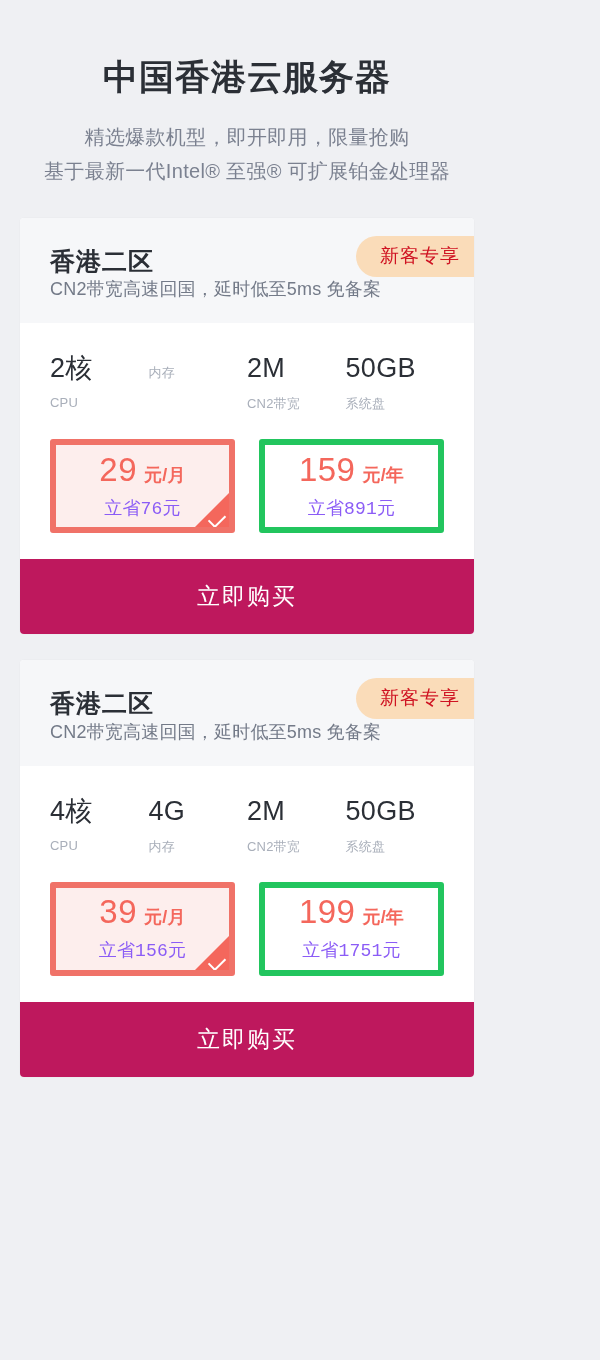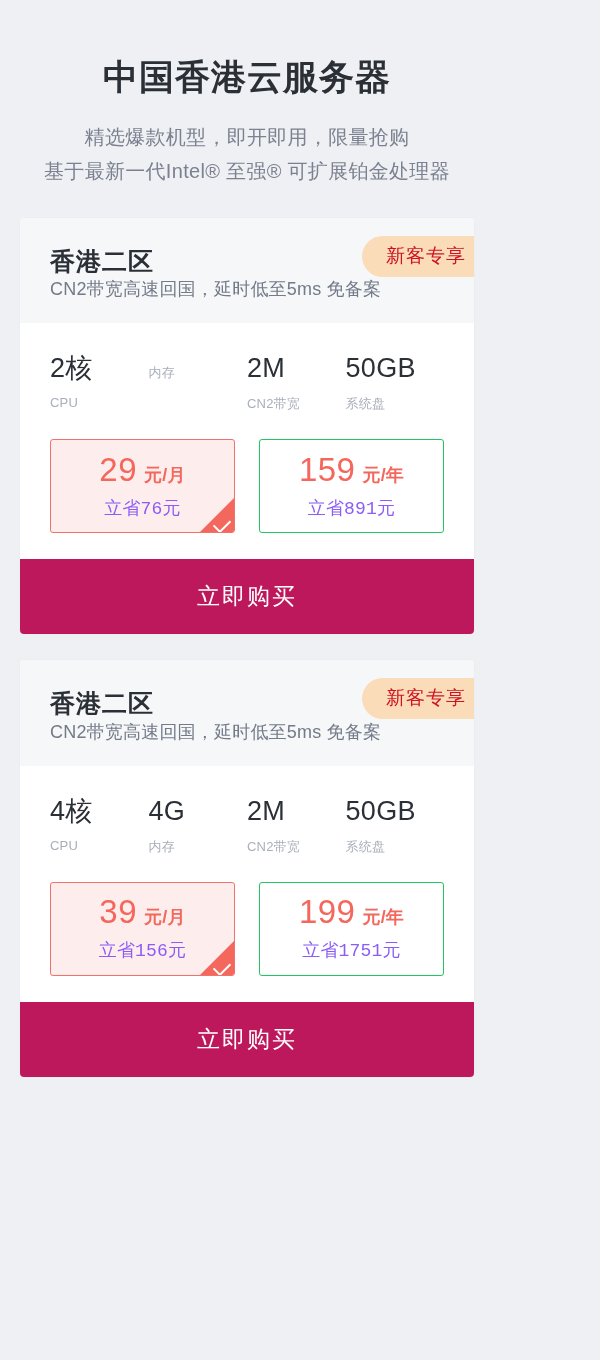--- a/index.html
+++ b/index.html
@@ -76,21 +76,21 @@
     color: #737a88;
     letter-spacing: 0.2px;
   }
   .badge {
     position: absolute;
     top: 18px;
     right: 0;
     background: #fadcb9;
     color: #cf1322;
     font-size: 19px;
-    padding: 7px 8px 8px 24px;
+    padding: 7px 14px 8px 24px;
     border-top-left-radius: 22px;
     border-bottom-left-radius: 22px;
     letter-spacing: 1px;
     white-space: nowrap;
   }
 
   
   .specs {
     display: flex;
     padding: 30px 30px 8px 30px;
@@ -114,21 +114,21 @@
 
   
   .prices {
     display: flex;
     gap: 24px;
     padding: 18px 30px 26px 30px;
   }
   .price-box {
     flex: 1 1 0;
     position: relative;
-    border: 1px solid #22c55e;
+    border: 6px solid #22c55e;
     border-radius: 3px;
     background: #ffffff;
     height: 94px;
     box-sizing: border-box;
     overflow: hidden;
     display: flex;
     flex-direction: column;
     align-items: center;
     justify-content: center;
     cursor: pointer;

